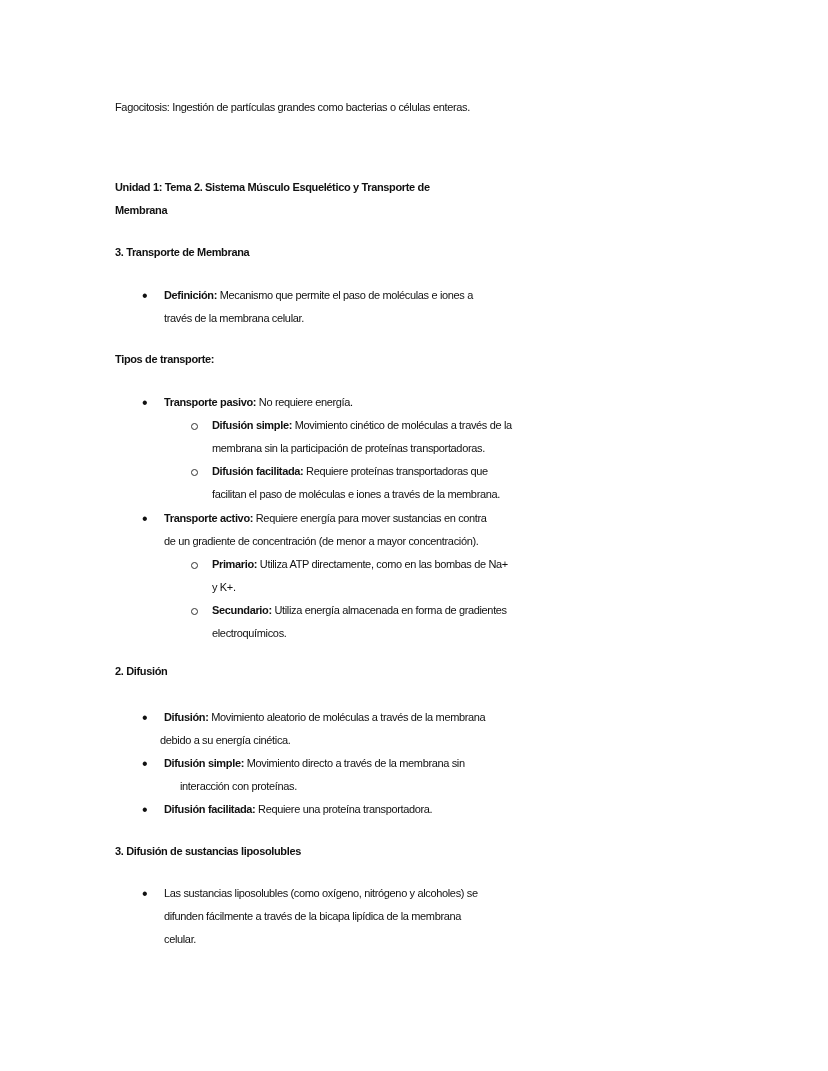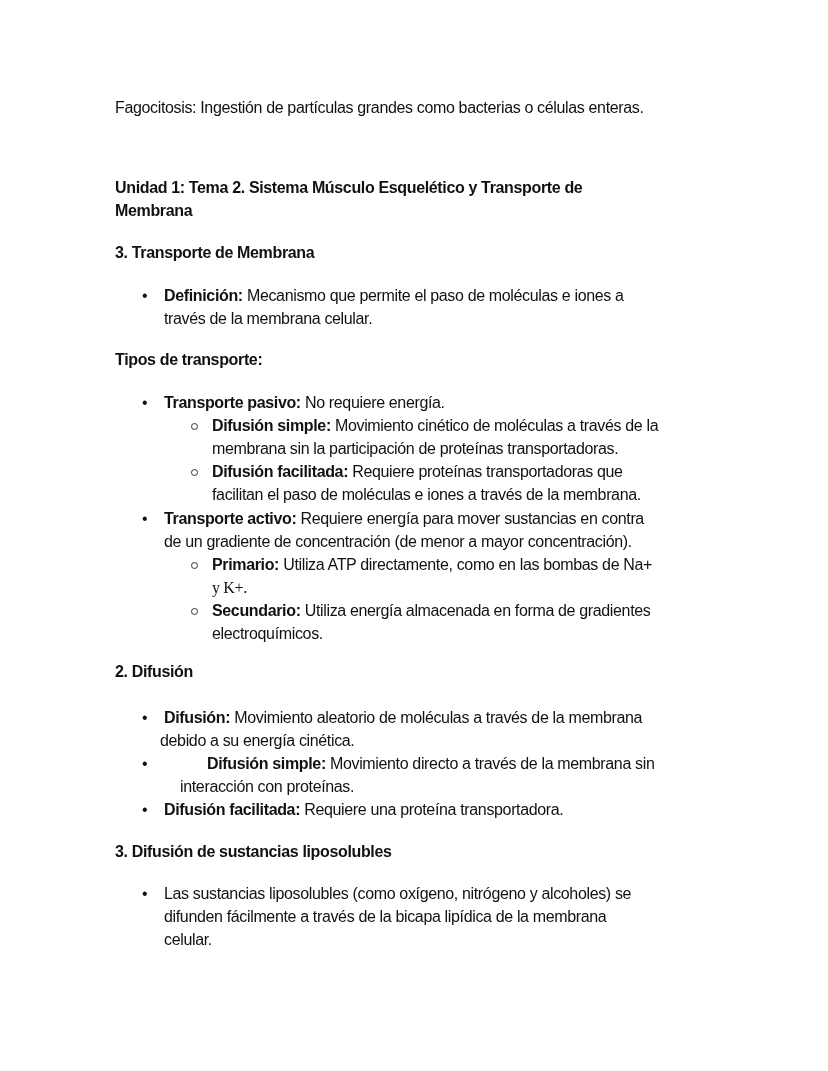--- a/index.html
+++ b/index.html
@@ -1,18 +1,18 @@
 <!DOCTYPE html>
 <html><head>
 <meta charset="utf-8">
 <style>
   html, body { margin: 0; padding: 0; background: #ffffff; }
   body { width: 828px; height: 1071px; position: relative; overflow: hidden;
          font-family: "Liberation Sans", sans-serif; color: #111111; }
-  .line { position: absolute; font-size: 16px; line-height: 23px; white-space: nowrap; letter-spacing: -0.35px; }
+  .line { position: absolute; font-size: 11px; line-height: 23px; white-space: nowrap; letter-spacing: -0.35px; }
   .b { font-weight: bold; }
   .bullet { position: absolute; font-size: 16px; line-height: 23px; }
   .circle { position: absolute; width: 5px; height: 5px; border: 1px solid #333; border-radius: 50%; }
 </style>
 </head>
 <body>
 
 <div>
 
   <div class="line" style="left:115px;top:96px;">Fagocitosis: Ingestión de partículas grandes como bacterias o células enteras.</div>
@@ -50,38 +50,38 @@
   <div class="bullet" style="left:142px;top:507px;">•</div>
   <div class="line" style="left:164px;top:507px;">
     <span class="b">Transporte activo:</span><span> Requiere energía para mover sustancias en contra</span>
   </div>
   <div class="line" style="left:164px;top:530px;">de un gradiente de concentración (de menor a mayor concentración).</div>
 
   <div class="circle" style="left:191px;top:562px;"></div>
   <div class="line" style="left:212px;top:553px;">
     <span class="b">Primario:</span><span> Utiliza ATP directamente, como en las bombas de Na+</span>
   </div>
-  <div class="line" style="left:212px;top:576px;font-family:Liberation Serif, serif;">y K+.</div>
+  <div class="line" style="left:212px;top:576px;">y K+.</div>
 
   <div class="circle" style="left:191px;top:608px;"></div>
   <div class="line" style="left:212px;top:599px;">
     <span class="b">Secundario:</span><span> Utiliza energía almacenada en forma de gradientes</span>
   </div>
   <div class="line" style="left:212px;top:622px;">electroquímicos.</div>
 
   <div class="line b" style="left:115px;top:660px;">2. Difusión</div>
 
   <div class="bullet" style="left:142px;top:706px;">•</div>
   <div class="line" style="left:164px;top:706px;">
     <span class="b">Difusión:</span><span> Movimiento aleatorio de moléculas a través de la membrana</span>
   </div>
   <div class="line" style="left:160px;top:729px;">debido a su energía cinética.</div>
 
   <div class="bullet" style="left:142px;top:752px;">•</div>
-  <div class="line" style="left:164px;top:752px;margin-left:43px;">
+  <div class="line" style="left:164px;top:752px;">
     <span class="b">Difusión simple:</span><span> Movimiento directo a través de la membrana sin</span>
   </div>
   <div class="line" style="left:164px;top:775px;margin-left:16px;">interacción con proteínas.</div>
 
   <div class="bullet" style="left:142px;top:798px;">•</div>
   <div class="line" style="left:164px;top:798px;">
     <span class="b">Difusión facilitada:</span><span> Requiere una proteína transportadora.</span>
   </div>
 
   <div class="line b" style="left:115px;top:840px;">3. Difusión de sustancias liposolubles</div>

